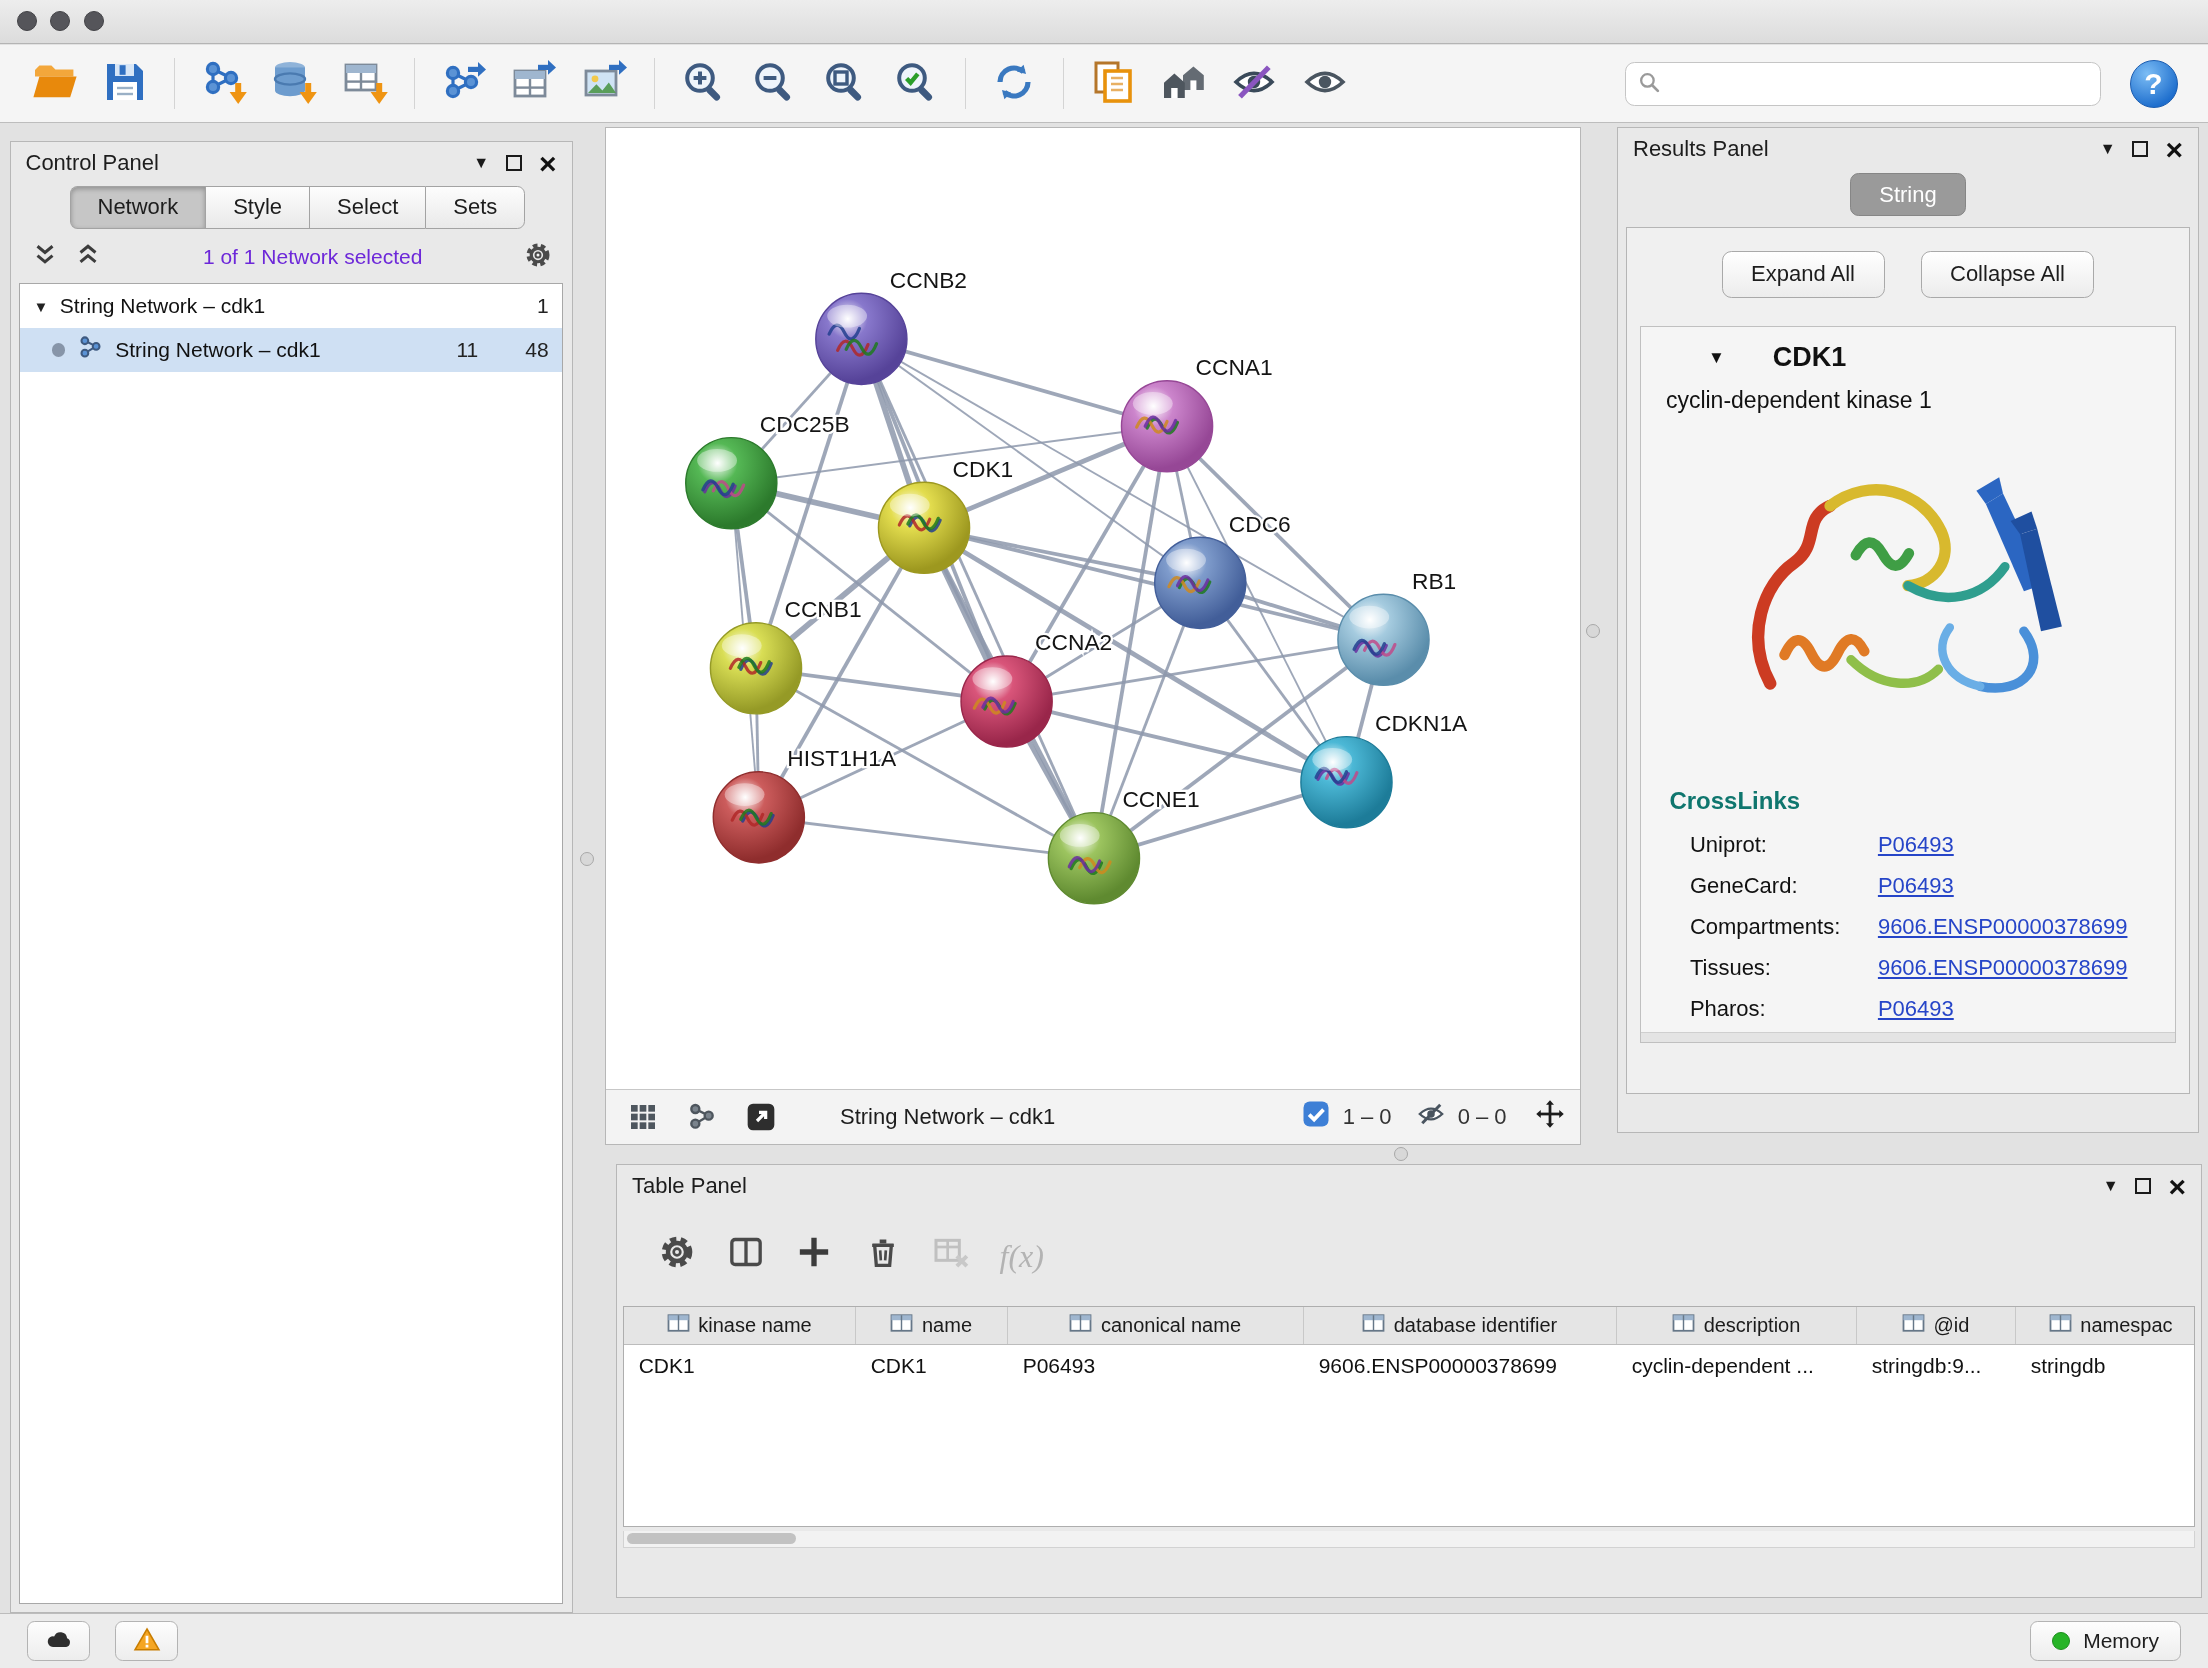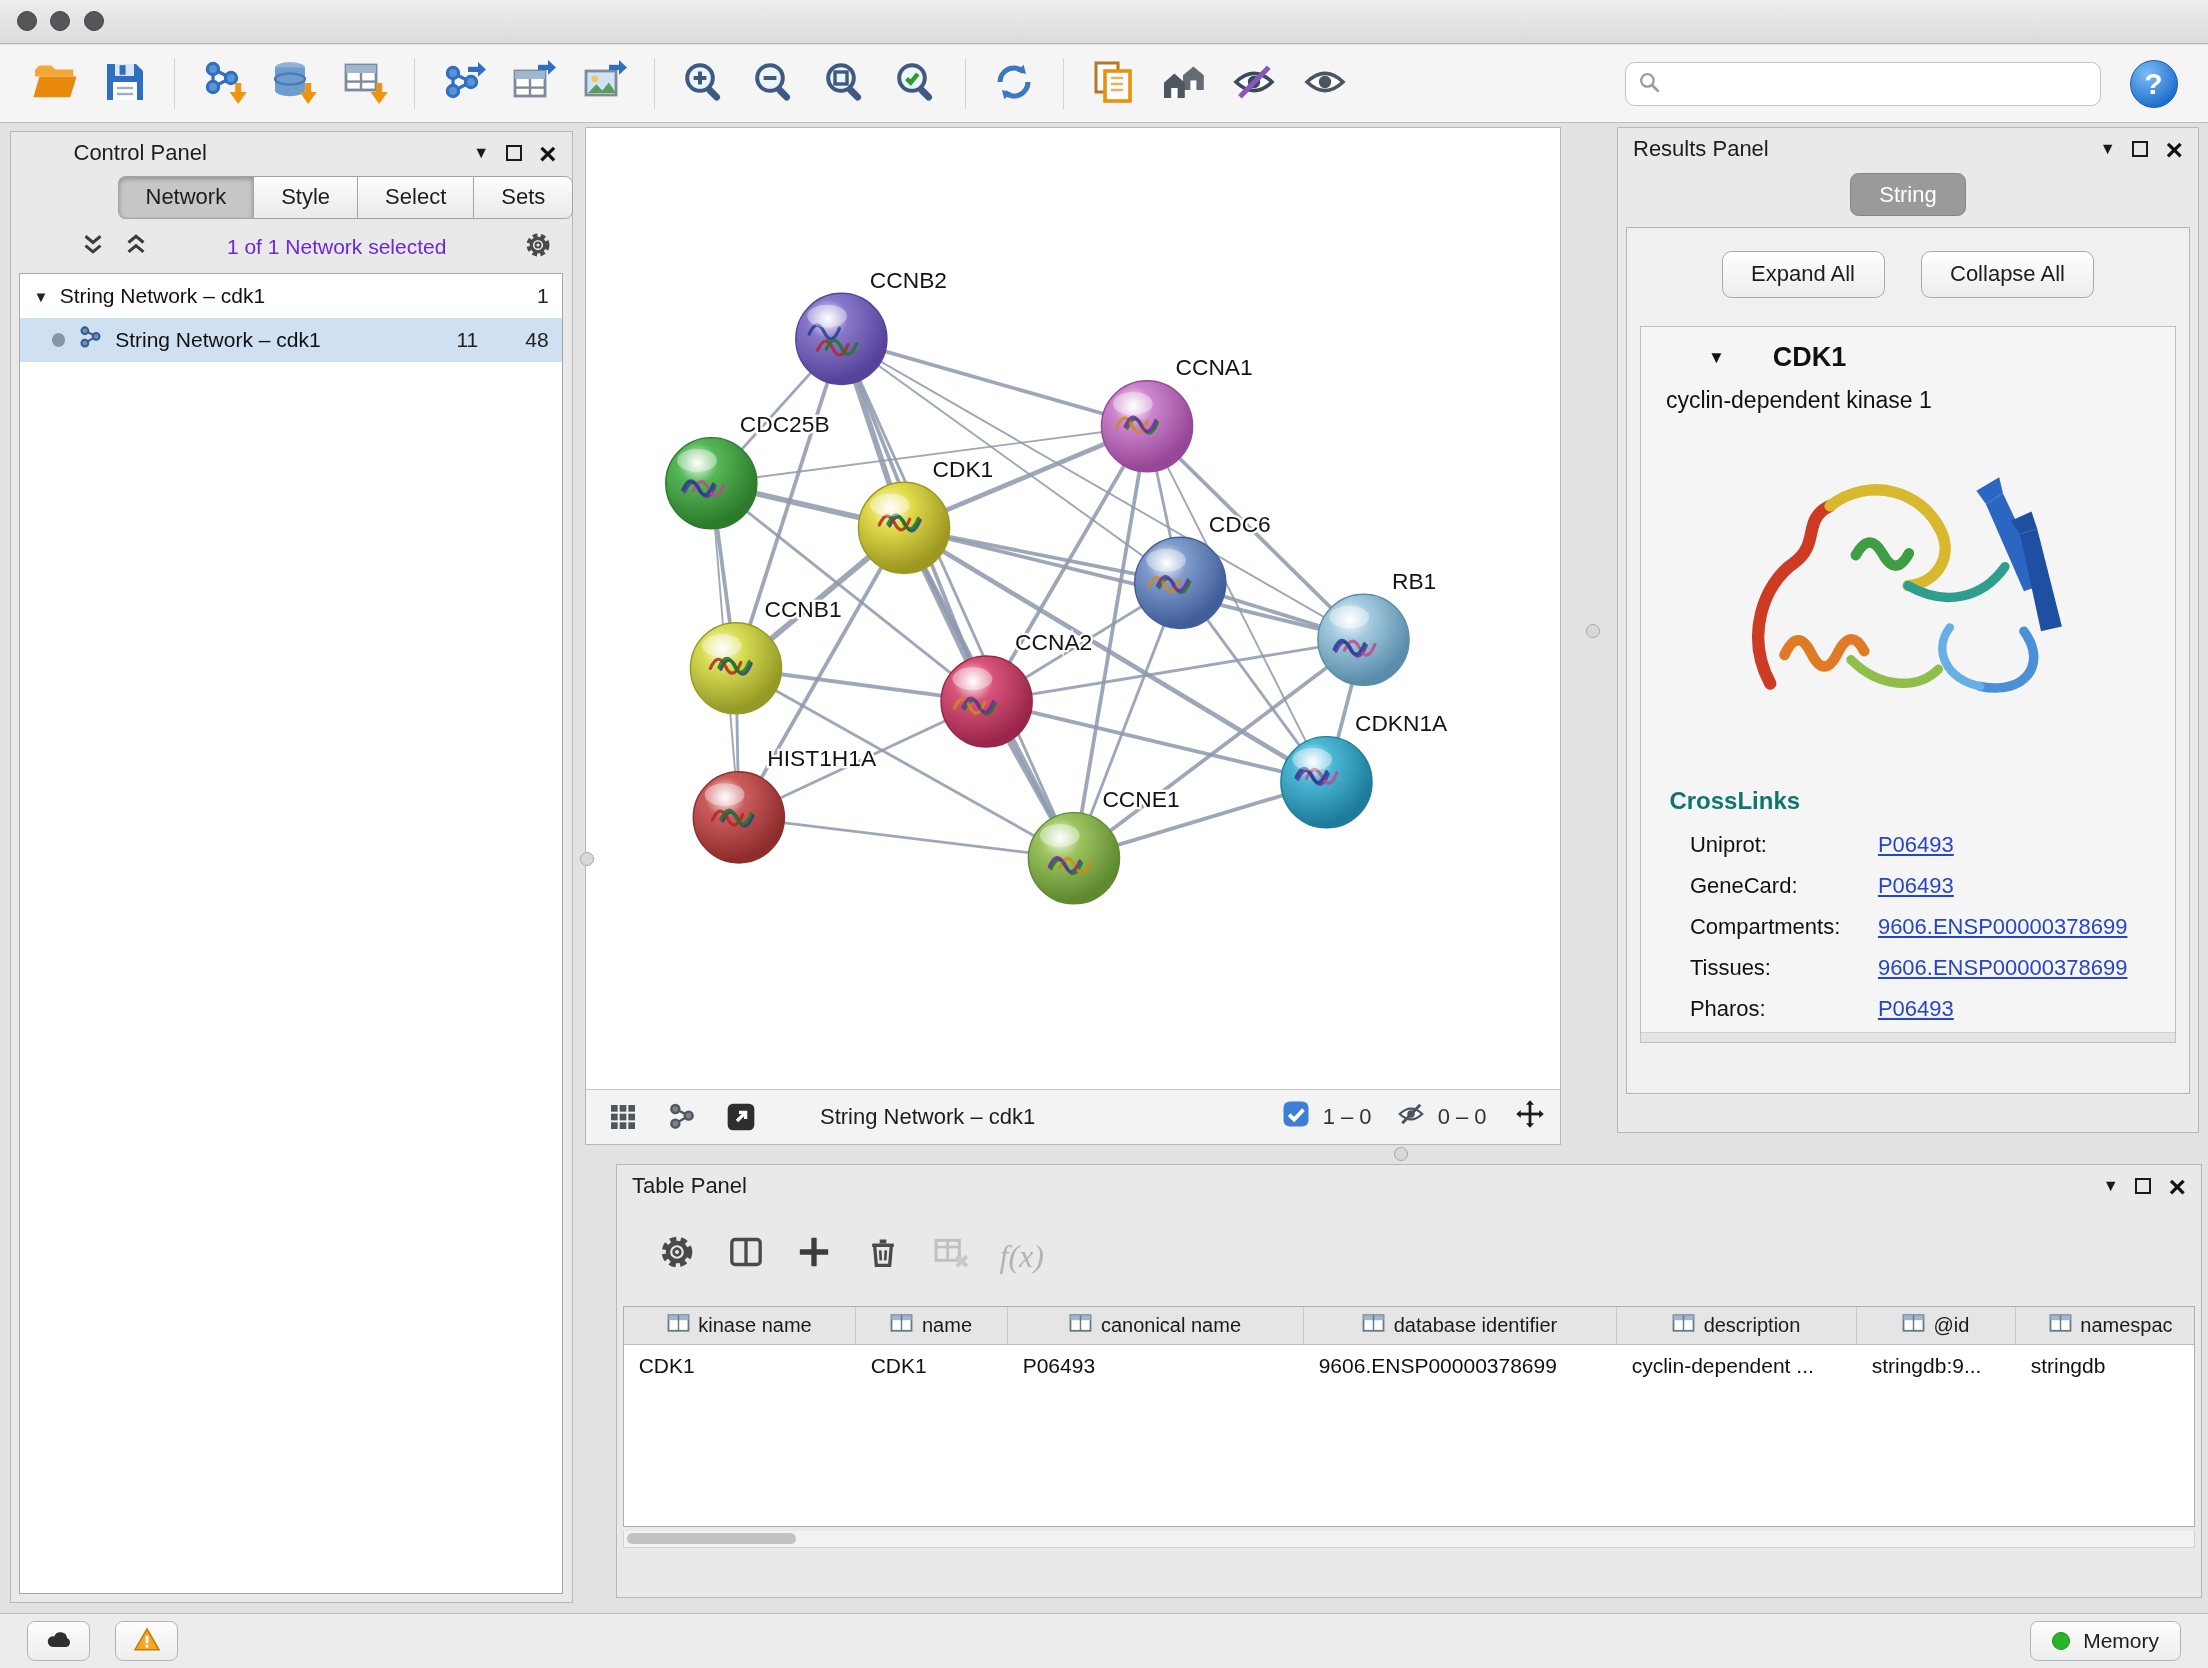--- a/index.html
+++ b/index.html
@@ -23,40 +23,40 @@
 
 
 .panel{position:absolute;background:#e9e9e9;border:1px solid #b7b7b7;}
 .panel-head{height:42px;display:flex;align-items:center;padding:0 15px;font-size:22px;color:#1d1d1d;}
 .win-icons{margin-left:auto;display:flex;gap:17px;align-items:center;}
 .wi-chevron{font-size:16px;color:#1a1a1a;}
 .wi-float{width:16px;height:16px;border:2.3px solid #1a1a1a;}
 .wi-close{font-size:30px;font-weight:bold;color:#111;line-height:19px;}
 
 
-.control-panel{left:9.5px;top:131px;width:563px;height:1472px;padding-left:48px;}
+.control-panel{left:9.5px;top:141px;width:563px;height:1472px;}
 .cp-tabs{display:flex;margin:1.9px 0 0 59px;}
 .cp-tab{padding:7.6px 27px;font-size:22px;border:1px solid #a3a3a3;border-right-width:0;background:linear-gradient(#fdfdfd,#e9e9e9);color:#1d1d1d;}
 .cp-tab:first-child{border-radius:7.6px 0 0 7.6px;}
 .cp-tab:last-child{border-right-width:1px;border-radius:0 7.6px 7.6px 0;}
 .cp-tab.sel{background:#c6c6c6;box-shadow:inset 0 1.9px 4.8px rgba(0,0,0,.28);}
 .cp-status{display:flex;align-items:center;height:55px;padding:0 19px;gap:13.3px;}
 .cp-status svg{width:30px;height:30px;}
 .cp-status .label{flex:1;text-align:center;font-size:21px;color:#6d28d9;}
 .tree{position:absolute;left:8.6px;top:141px;right:8.6px;bottom:7.6px;background:#fff;border:1px solid #a8a8a8;}
 .tree-row{display:flex;align-items:center;height:44px;font-size:21px;color:#111;padding:0 13.3px;gap:11.4px;}
 .tree-row .tri{font-size:15px;color:#222;}
 .tree-row.child{background:#cfe0f3;padding-left:32px;}
 .tree-dot{width:13.3px;height:13.3px;border-radius:50%;background:#8795a8;}
 .tree-row svg{width:27px;height:27px;}
 .tree-count{margin-left:auto;color:#222;}
 .tree-n2{width:59px;text-align:right;color:#222;}
 
 
-.network-panel{position:absolute;left:585px;top:127px;width:976px;height:1018px;background:#14b8a6;border:1px solid #b7b7b7;display:flex;flex-direction:column;}
+.network-panel{position:absolute;left:605px;top:127px;width:976px;height:1018px;background:#14b8a6;border:1px solid #b7b7b7;display:flex;flex-direction:column;}
 .net-canvas{flex:1;position:relative;background:#fff;}
 #net-svg{position:absolute;inset:0;width:100%;height:100%;}
 .node-label{font-size:24px;fill:#141414;paint-order:stroke;stroke:#ffffff;stroke-width:5px;font-family:"Liberation Sans",sans-serif;}
 .net-footer{height:55px;background:#f3f3f3;border-top:1px solid #c7c7c7;display:flex;align-items:center;padding:0 15px;gap:15px;font-size:22px;color:#222;}
 .nf-btn{width:44px;height:40px;display:flex;align-items:center;justify-content:center;}
 .nf-btn svg{width:32px;height:32px;}
 .nf-title{margin-left:42px;color:#1d1d1d;}
 .nf-right{margin-left:auto;display:flex;align-items:center;gap:11.4px;}
 .nf-right svg{width:30px;height:30px;}
 .nf-count{color:#333;}

